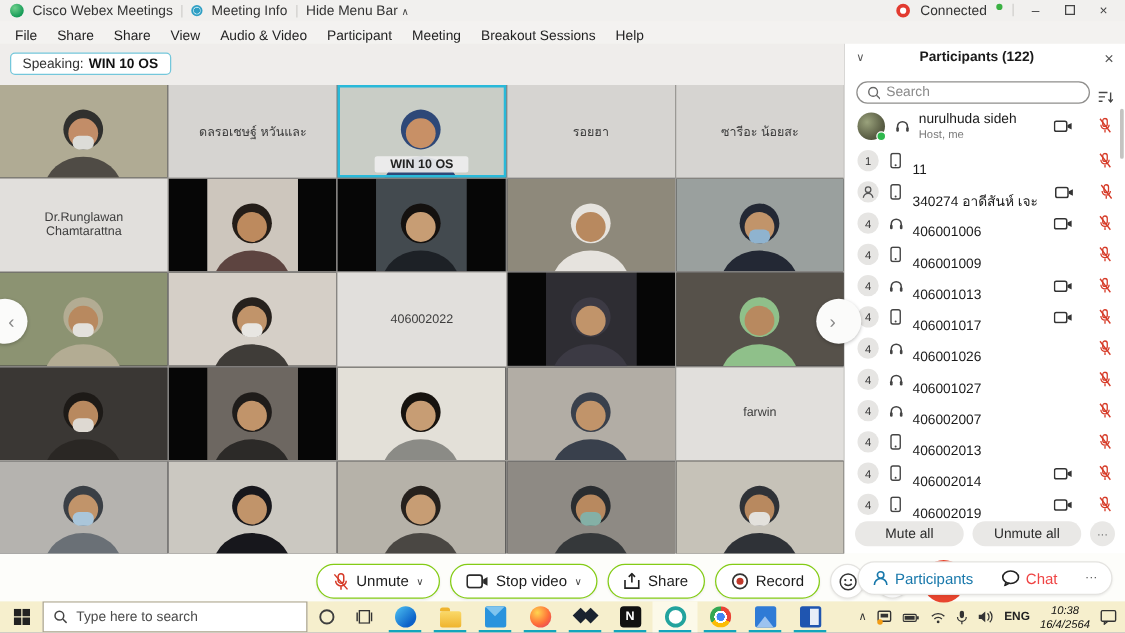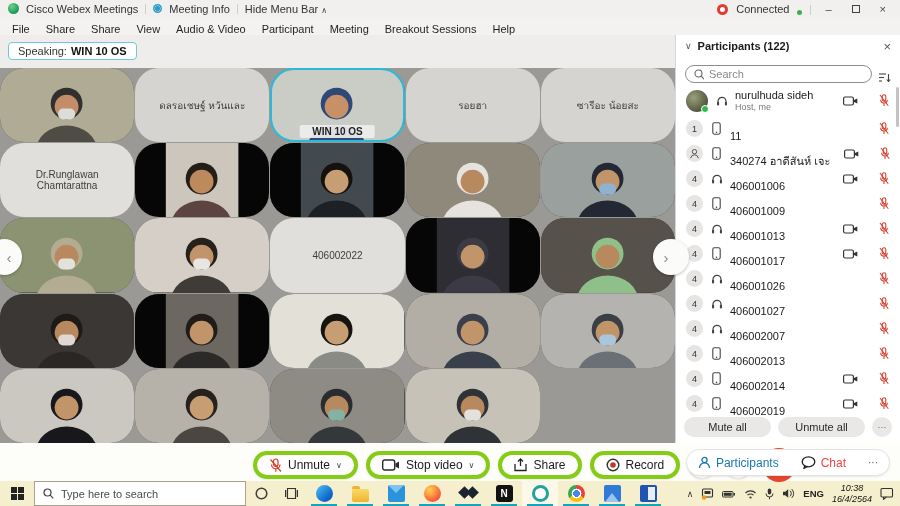--- a/index.html
+++ b/index.html
@@ -5,51 +5,51 @@
   * { margin:0; padding:0; box-sizing:border-box; }
   html,body { width:900px; height:506px; overflow:hidden; }
   body { font-family:"Liberation Sans","DejaVu Sans",sans-serif; background:#ccc; }
   .window { width:900px; height:506px; display:flex; flex-direction:column; background:#f1f0ee; }
 
   
   .titlebar { height:17px; background:#f1f0ee; display:flex; align-items:center; font-size:11px; color:#333; padding:0 8px; gap:7px; }
   .webex-ball { width:11px; height:11px; border-radius:50%; background:radial-gradient(circle at 35% 30%, #6fd08c, #169b57 70%); flex:0 0 auto; }
   .tb-sep { width:1px; height:10px; background:#cfcecc; }
   .meeting-info-dot { width:9px; height:9px; border-radius:50%; background:radial-gradient(circle, #2f9fc4 35%, #bfe4ef 40%, #2f9fc4 55%); }
-  .tb-right { margin-left:auto; display:flex; align-items:flex-end; gap:8px; }
+  .tb-right { margin-left:auto; display:flex; align-items:flex-start; gap:8px; }
   .rec-dot { width:11px; height:11px; border-radius:50%; border:3px solid #e23b30; background:#fff; }
   .green-dot { width:5px; height:5px; border-radius:50%; background:#3bb143; }
   .win-btn { font-size:11px; color:#444; padding:0 6px; cursor:default; }
   .max-box { width:8px; height:8px; border:1px solid #444; display:inline-block; }
 
   
   .menubar { height:18px; background:#f3f2f0; display:flex; align-items:flex-end; font-size:11px; color:#1f1f1f; padding-left:4px; }
   .menu-item { padding:0 8px; }
 
   
   .main { height:408px; display:flex; }
   .video-area { width:675px; position:relative; background:#efedeb; }
   .speaking-badge { position:absolute; top:7px; left:8px; background:#fff; border:1px solid #74c7db; border-radius:4px; font-size:11px; color:#333; padding:2px 9px; display:flex; gap:4px; z-index:5; }
   .speaking-badge b { color:#111; }
   .grid { position:absolute; top:33px; left:0; width:675px; height:375px; display:grid; grid-template-columns:repeat(5,1fr); grid-template-rows:repeat(5,1fr); gap:1px; background:#9b9995; }
-  .tile { position:relative; overflow:hidden; background:#444;border-radius:24px; }
+  .tile { position:relative; overflow:hidden; background:#444; }
   .tile svg { width:100%; height:100%; display:block; }
   .name-tile { background:#d6d4d1; display:flex; align-items:center; justify-content:center; font-size:10px; color:#3d3d3d; text-align:center; padding:0 6px; }
   .name-tile.light { background:#e1dfdc; }
   .tile.selected { outline:2px solid #29b9d9; outline-offset:-2px; z-index:3; }
   .tile-label { position:absolute; bottom:4px; left:50%; transform:translateX(-50%); background:rgba(238,238,238,.92); color:#222; font-size:10px; font-weight:bold; padding:1px 12px; border-radius:2px; white-space:nowrap; }
   .nav-btn { position:absolute; width:36px; height:36px; border-radius:50%; background:#fbfbfa; border:none; box-shadow:0 1px 3px rgba(0,0,0,.25); color:#8a8a8a; font-size:15px; top:204px; z-index:4; display:flex; align-items:center; justify-content:center; }
   .nav-left { left:-14px; padding-left:10px; }
   .nav-right { right:-14px; padding-right:10px; }
 
   
   .panel { width:225px; background:#fff; border-left:1px solid #d8d7d5; display:flex; flex-direction:column; font-size:11px; color:#1a1a1a; }
   .panel-header { height:22px; display:flex; align-items:center; gap:6px; padding:0 9px; }
   .panel-header .chev { color:#555; font-size:9px; }
-  .panel-title { font-weight:bold; font-size:11px; }
+  .panel-title { font-weight:bold; font-size:11px;margin-left:38px; }
   .panel-close { margin-left:auto; color:#555; font-size:13px; }
   .search-row { height:26px; display:flex; align-items:flex-end; gap:6px; padding:0 9px; }
   .search-box { flex:1; height:18px; border:1px solid #8f8e8c; border-radius:10px; display:flex; align-items:center; gap:5px; padding:0 8px; background:#fff; }
   .search-box input { border:none; outline:none; width:100%; font-size:11px; color:#444; background:transparent; font-family:inherit; }
   .search-box input::placeholder { color:#8a8a8a; }
   .p-list { flex:1; position:relative; overflow:hidden; padding-top:2px; }
   .p-row { height:25px; display:flex; align-items:center; gap:7px; padding:0 10px; }
   .p-row.first { height:31px; }
   .p-avatar { width:17px; height:17px; border-radius:50%; background:#e6e5e3; color:#333; font-size:9px; display:flex; align-items:center; justify-content:center; flex:0 0 auto; }
   .p-avatar.photo { width:22px; height:22px; background:radial-gradient(circle at 35% 35%, #9aa27c, #5d6147 60%, #3e412f); position:relative; }
@@ -61,21 +61,21 @@
   .p-cam { width:16px; margin-right:13px; display:flex; justify-content:center; }
   .p-mic { width:12px; display:flex; justify-content:center; }
   .p-scroll { position:absolute; right:1px; top:4px; width:3px; height:40px; background:#c4c3c1; border-radius:2px; }
   .panel-footer { height:28px; display:flex; align-items:center; gap:7px; padding:0 8px 4px; }
   .pill-btn { height:20px; border-radius:11px; background:#e9e8e6; border:none; font-size:11px; color:#2a2a2a; flex:1; font-family:inherit; }
   .dots-btn { width:20px; height:20px; border-radius:50%; background:#e9e8e6; border:none; color:#666; font-size:9px; flex:0 0 auto; }
 
   
   .controlbar { height:38px; background:#fdfdfa; position:relative; }
   .ctrl-center { position:absolute; left:253px; top:5px; display:flex; align-items:center; gap:8px; }
-  .ctrl-pill { height:28px; border-radius:15px; background:#fff; border:4px solid #84cc16; box-shadow:0 1px 2px rgba(0,0,0,.08); display:flex; align-items:center; gap:6px; padding:0 12px; font-size:12px; color:#1c1c1c; font-family:inherit; }
+  .ctrl-pill { height:28px; border-radius:15px; background:#fff; border:1px solid #84cc16; box-shadow:0 1px 2px rgba(0,0,0,.08); display:flex; align-items:center; gap:6px; padding:0 12px; font-size:12px; color:#1c1c1c; font-family:inherit; }
   .ctrl-circle { width:28px; height:28px; border-radius:50%; background:#fff; border:1px solid #e4e3e0; box-shadow:0 1px 2px rgba(0,0,0,.08); display:flex; align-items:center; justify-content:center; color:#444; font-size:10px; }
   .ctrl-leave { width:34px; height:34px; border-radius:50%; background:#e8452e; border:none; color:#fff; font-size:15px; display:flex; align-items:center; justify-content:center; margin-left:2px; }
   .chev-sm { font-size:8px; color:#444; }
   .ctrl-right { position:absolute; right:10px; top:6px; height:27px; border-radius:14px; background:#fff; border:1px solid #e4e3e0; box-shadow:0 1px 2px rgba(0,0,0,.08); display:flex; align-items:center; font-size:12px; }
   .ctrl-right .seg { display:flex; align-items:center; gap:5px; padding:0 11px; height:100%; }
   .seg-participants { color:#1878ab; }
   .seg-chat { color:#ef4444; }
   .seg-more { color:#555; font-size:10px; }
 
   
@@ -289,20 +289,23 @@
             </svg>
           </div>
           <div class="tile">
             <svg viewBox="0 0 135 75" preserveAspectRatio="xMidYMid slice">
               <rect width="135" height="75" fill="#b2ada5"></rect>
               <ellipse cx="67" cy="84" rx="31" ry="26" fill="#39404c"></ellipse>
               <circle cx="67" cy="36" r="16" fill="#39404c"></circle>
               <circle cx="67" cy="39" r="12" fill="#c1946a"></circle>
             </svg>
           </div>
+          <div class="tile name-tile light">
+            <span>farwin</span>
+          </div>
           <div class="tile">
             <svg viewBox="0 0 135 75" preserveAspectRatio="xMidYMid slice">
               <rect width="135" height="75" fill="#b5b3af"></rect>
               <ellipse cx="67" cy="84" rx="31" ry="26" fill="#6a7076"></ellipse>
               <circle cx="67" cy="36" r="16" fill="#3a3f45"></circle>
               <circle cx="67" cy="39" r="12" fill="#c1946a"></circle>
               <rect x="58.5" y="41" width="17" height="11" rx="5" fill="#aac6da"></rect>
             </svg>
           </div>
           <div class="tile">

